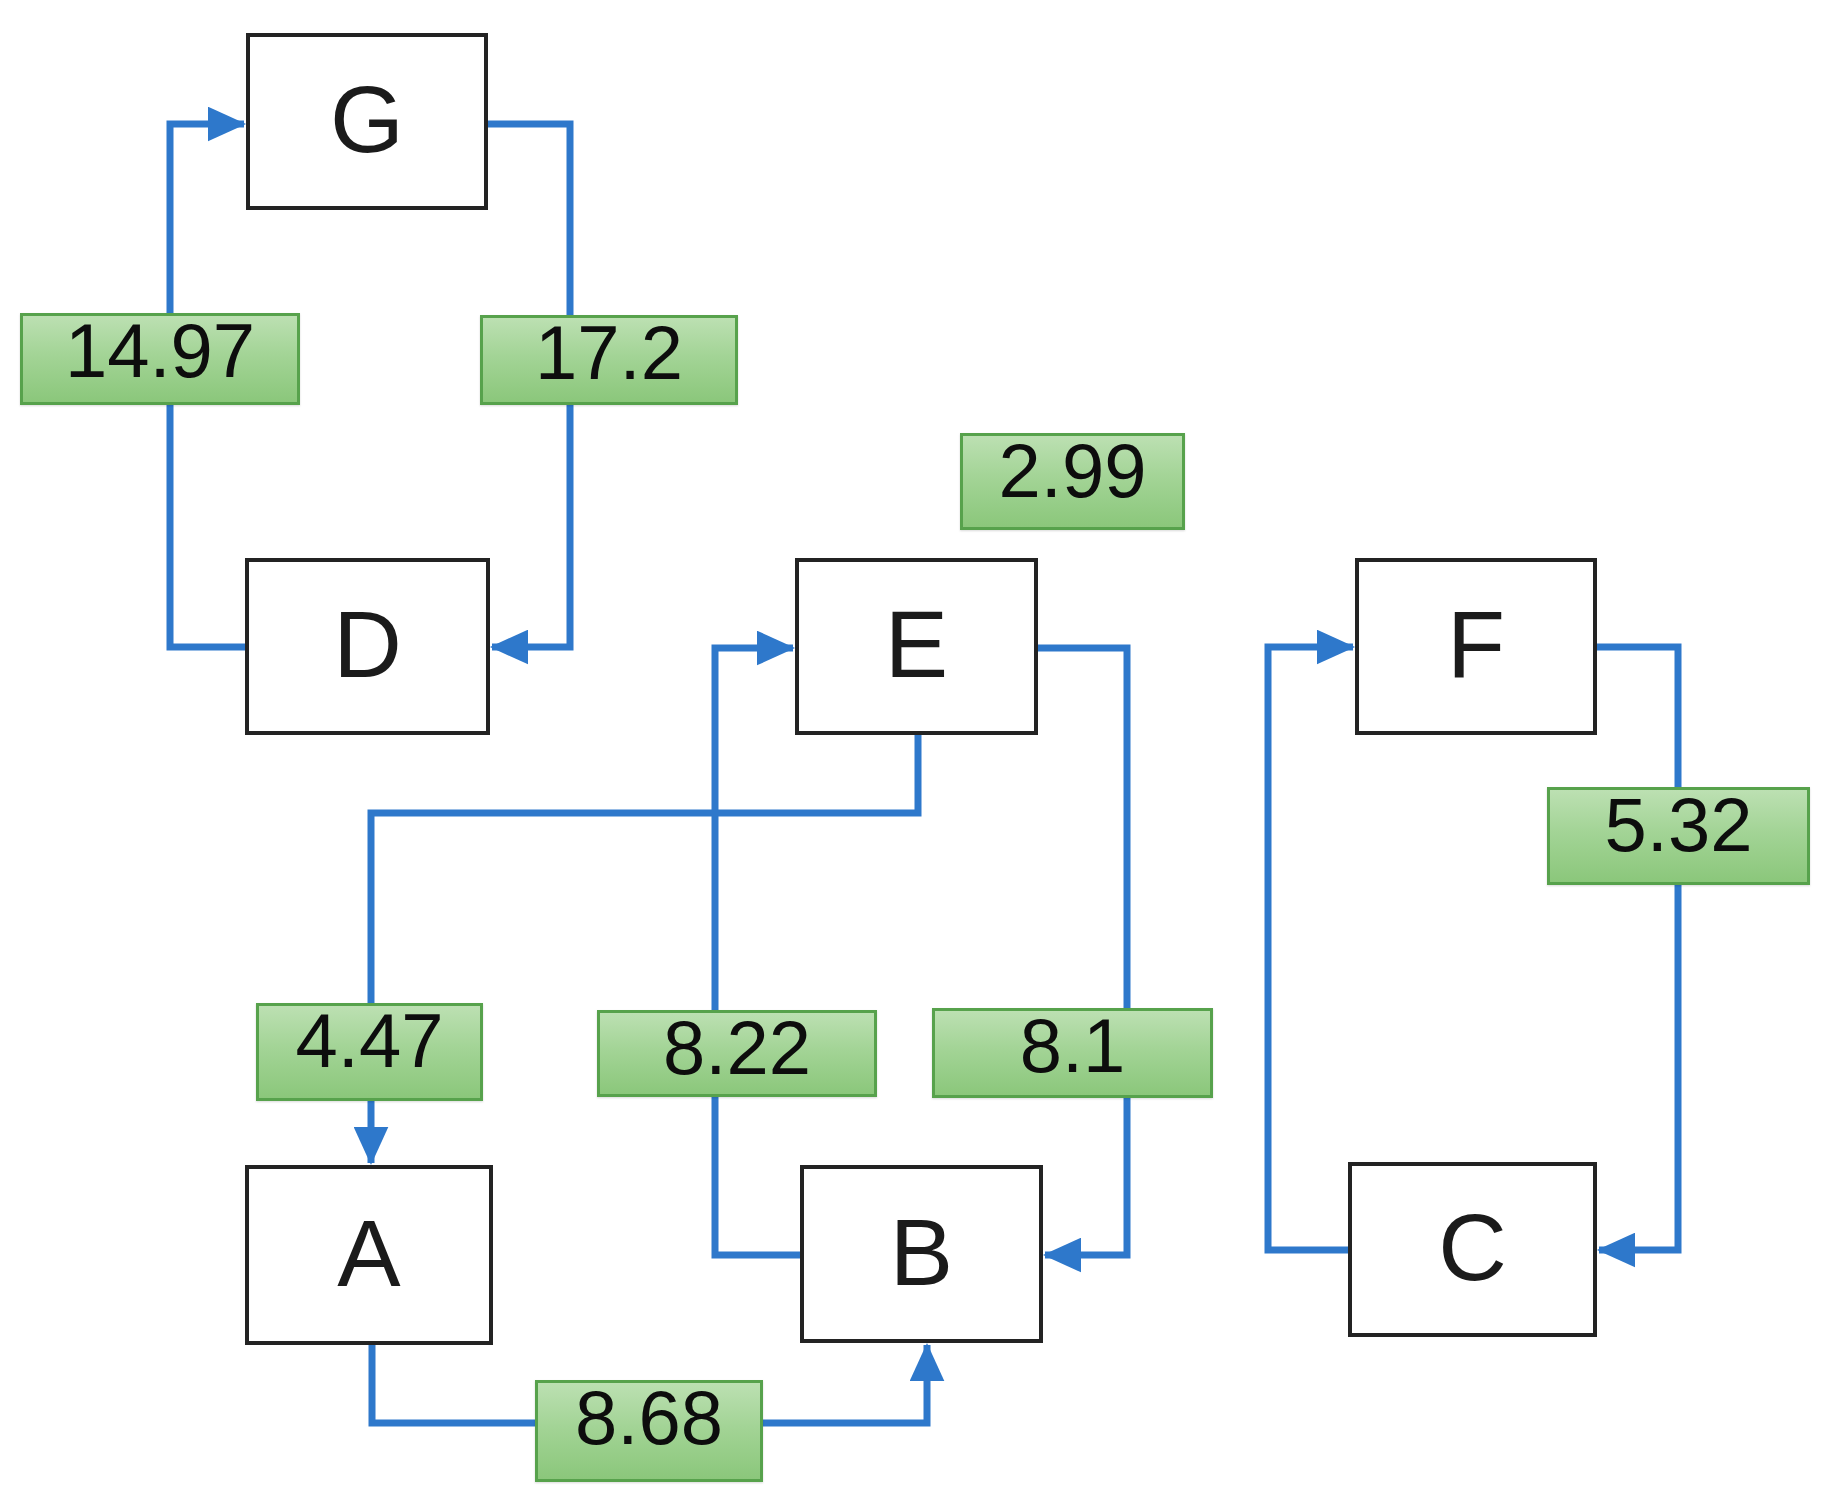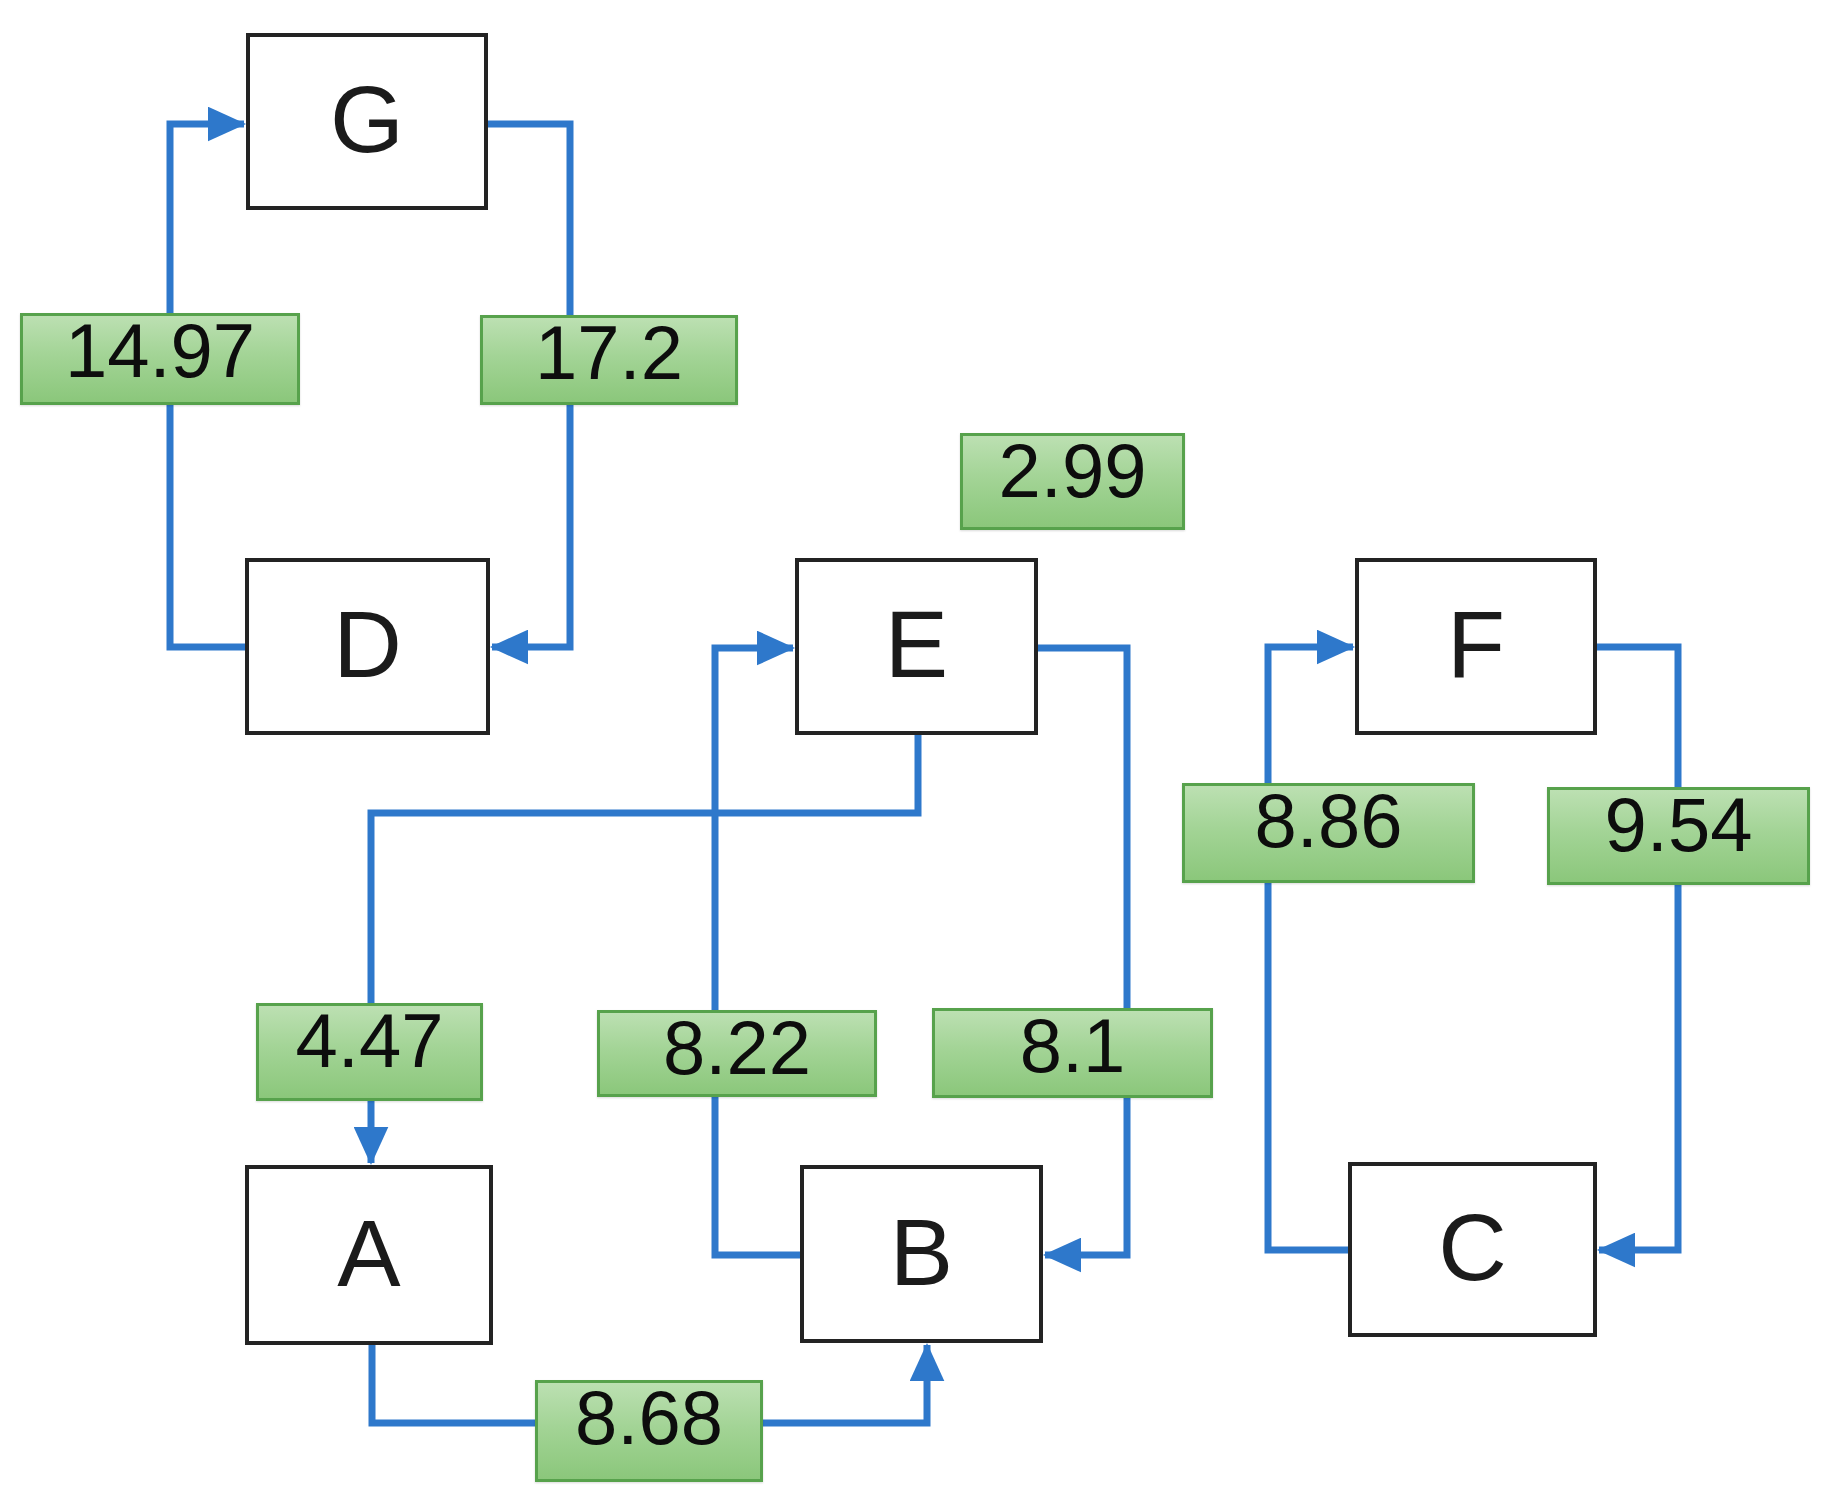--- a/index.html
+++ b/index.html
@@ -100,22 +100,19 @@
     </div>
     <div class="edge-label" style="left: 256px; top: 1003px; width: 227px; height: 98px;">
       <span class="value">4.47</span>
     </div>
     <div class="edge-label" style="left: 597px; top: 1010px; width: 280px; height: 87px;">
       <span class="value">8.22</span>
     </div>
     <div class="edge-label" style="left: 932px; top: 1008px; width: 281px; height: 90px;">
       <span class="value">8.1</span>
     </div>
-    <div class="edge-label" style="left: 1182px; top: 783px; width: 293px; height: 100px;">
-      <span class="value">8.86</span>
-    </div>
     <div class="edge-label" style="left: 1547px; top: 787px; width: 263px; height: 98px;">
-      <span class="value">9.54</span>
+      <span class="value">5.32</span>
     </div>
     <div class="edge-label" style="left: 535px; top: 1380px; width: 228px; height: 102px;">
       <span class="value">8.68</span>
     </div>
   </div>
 
 </body></html>

